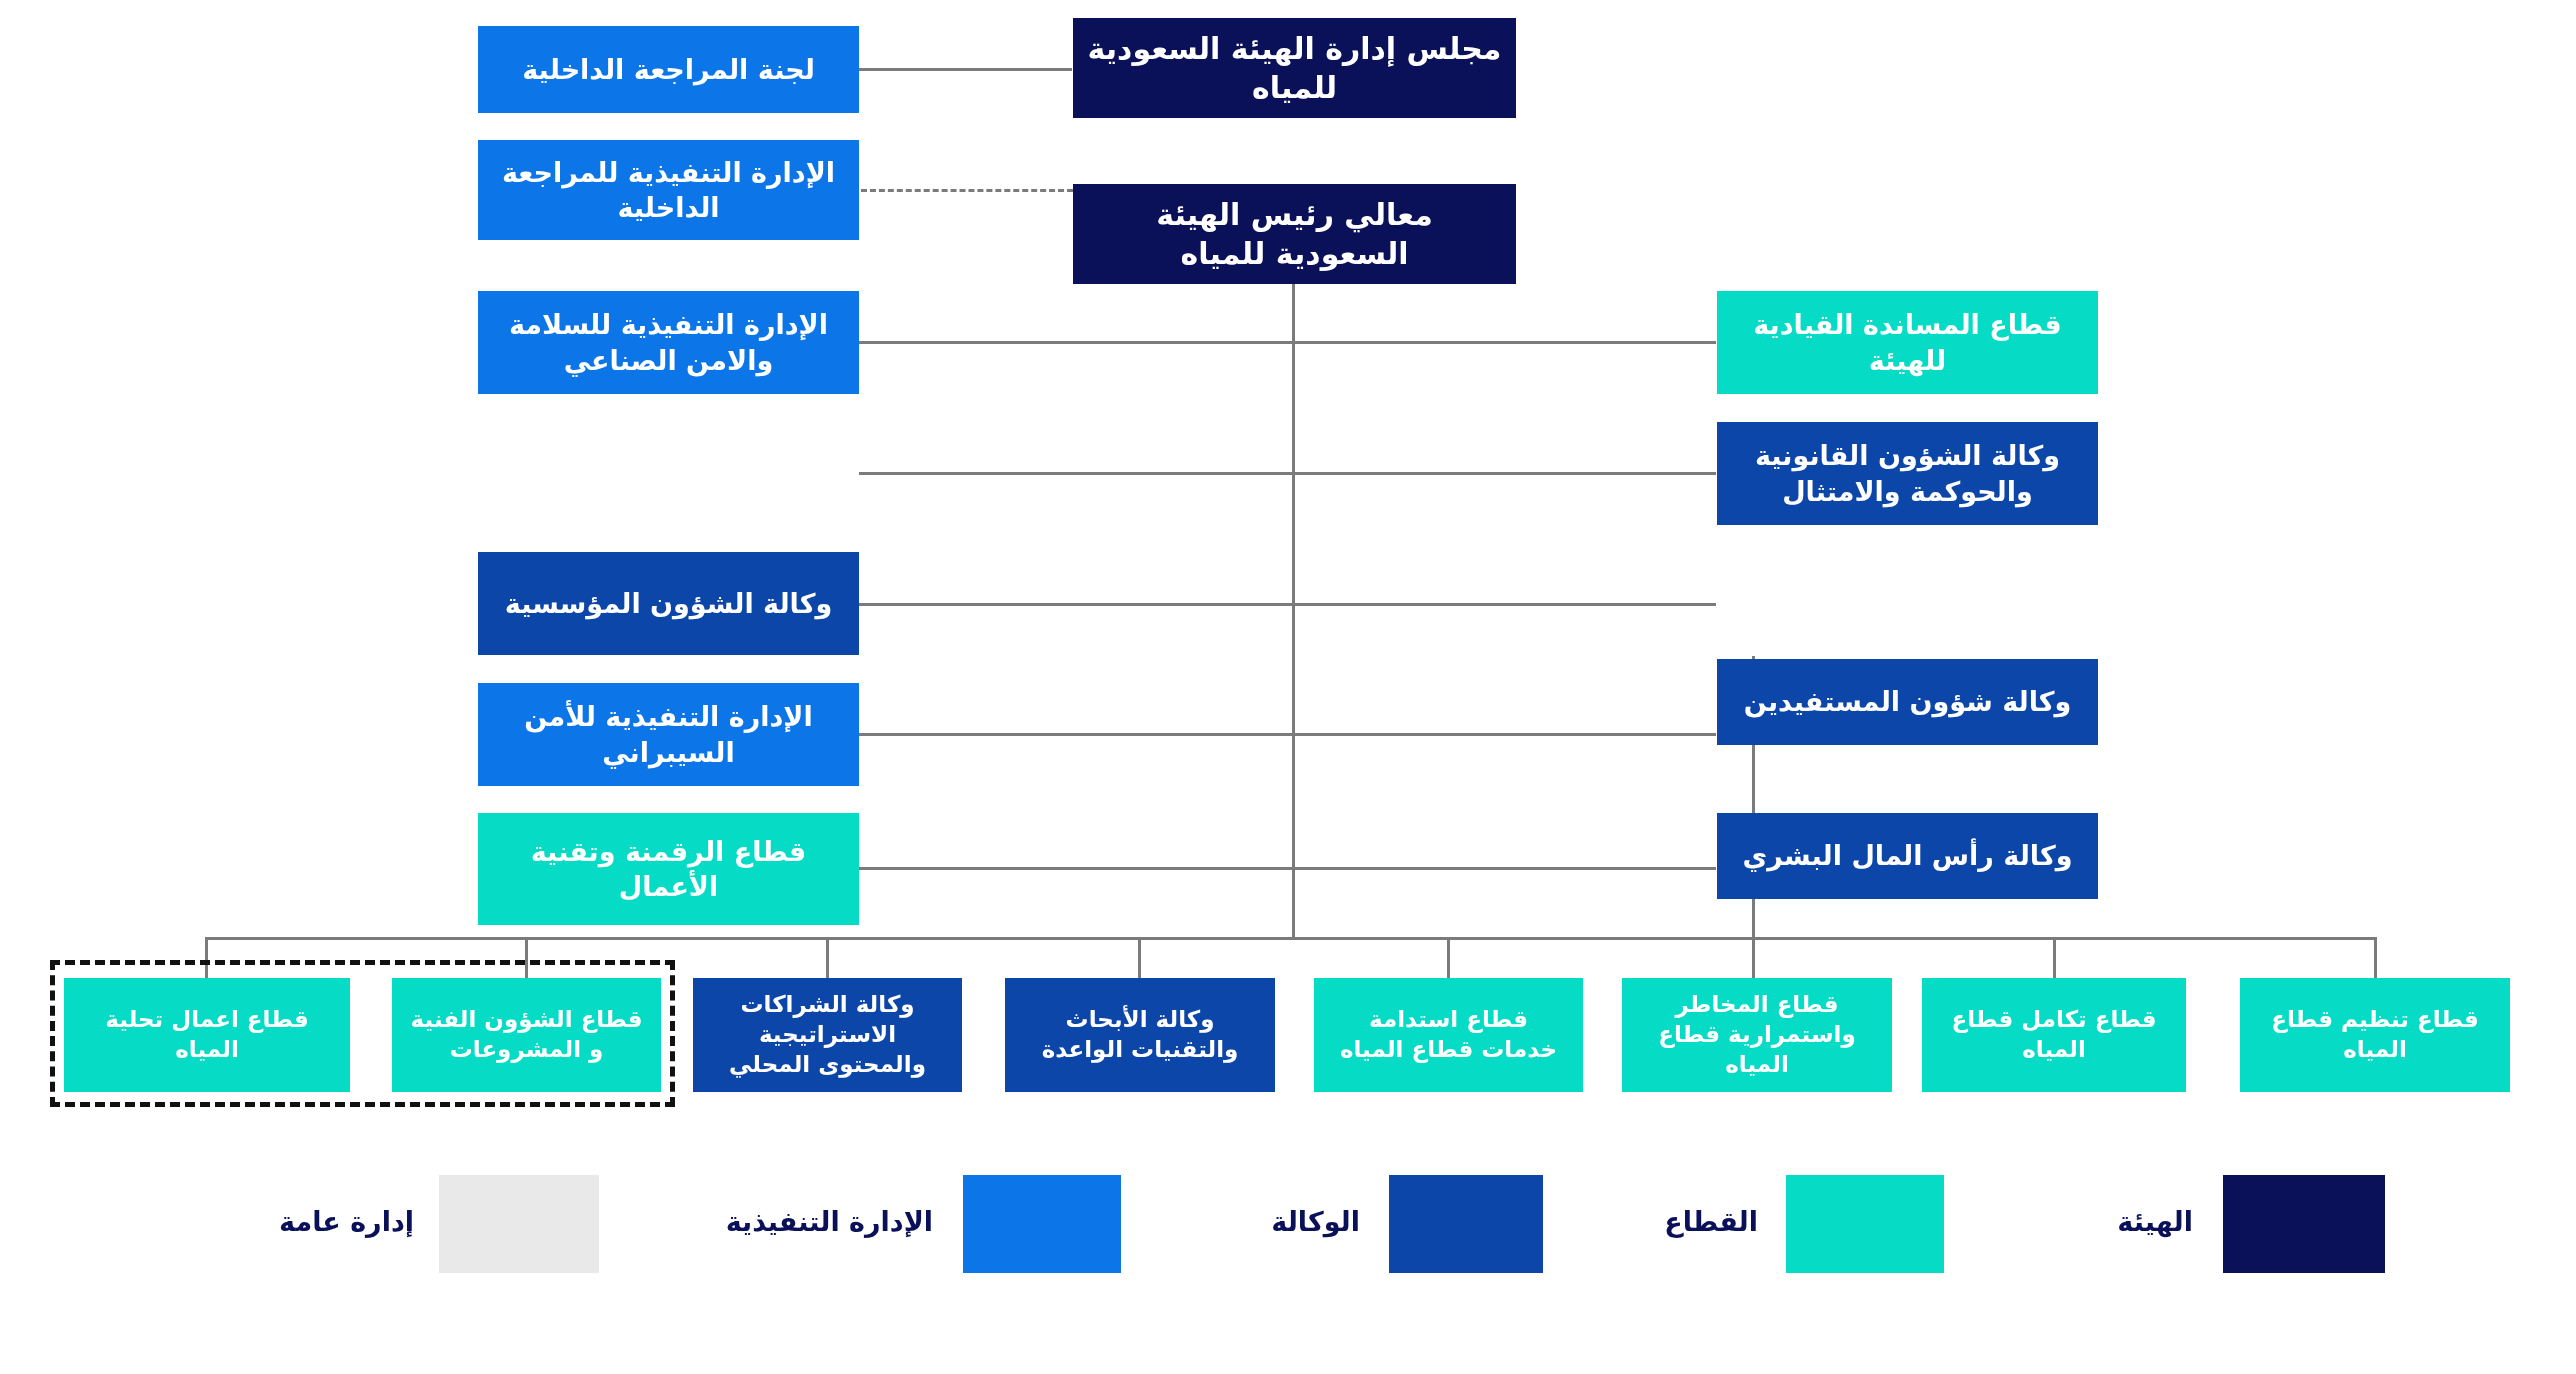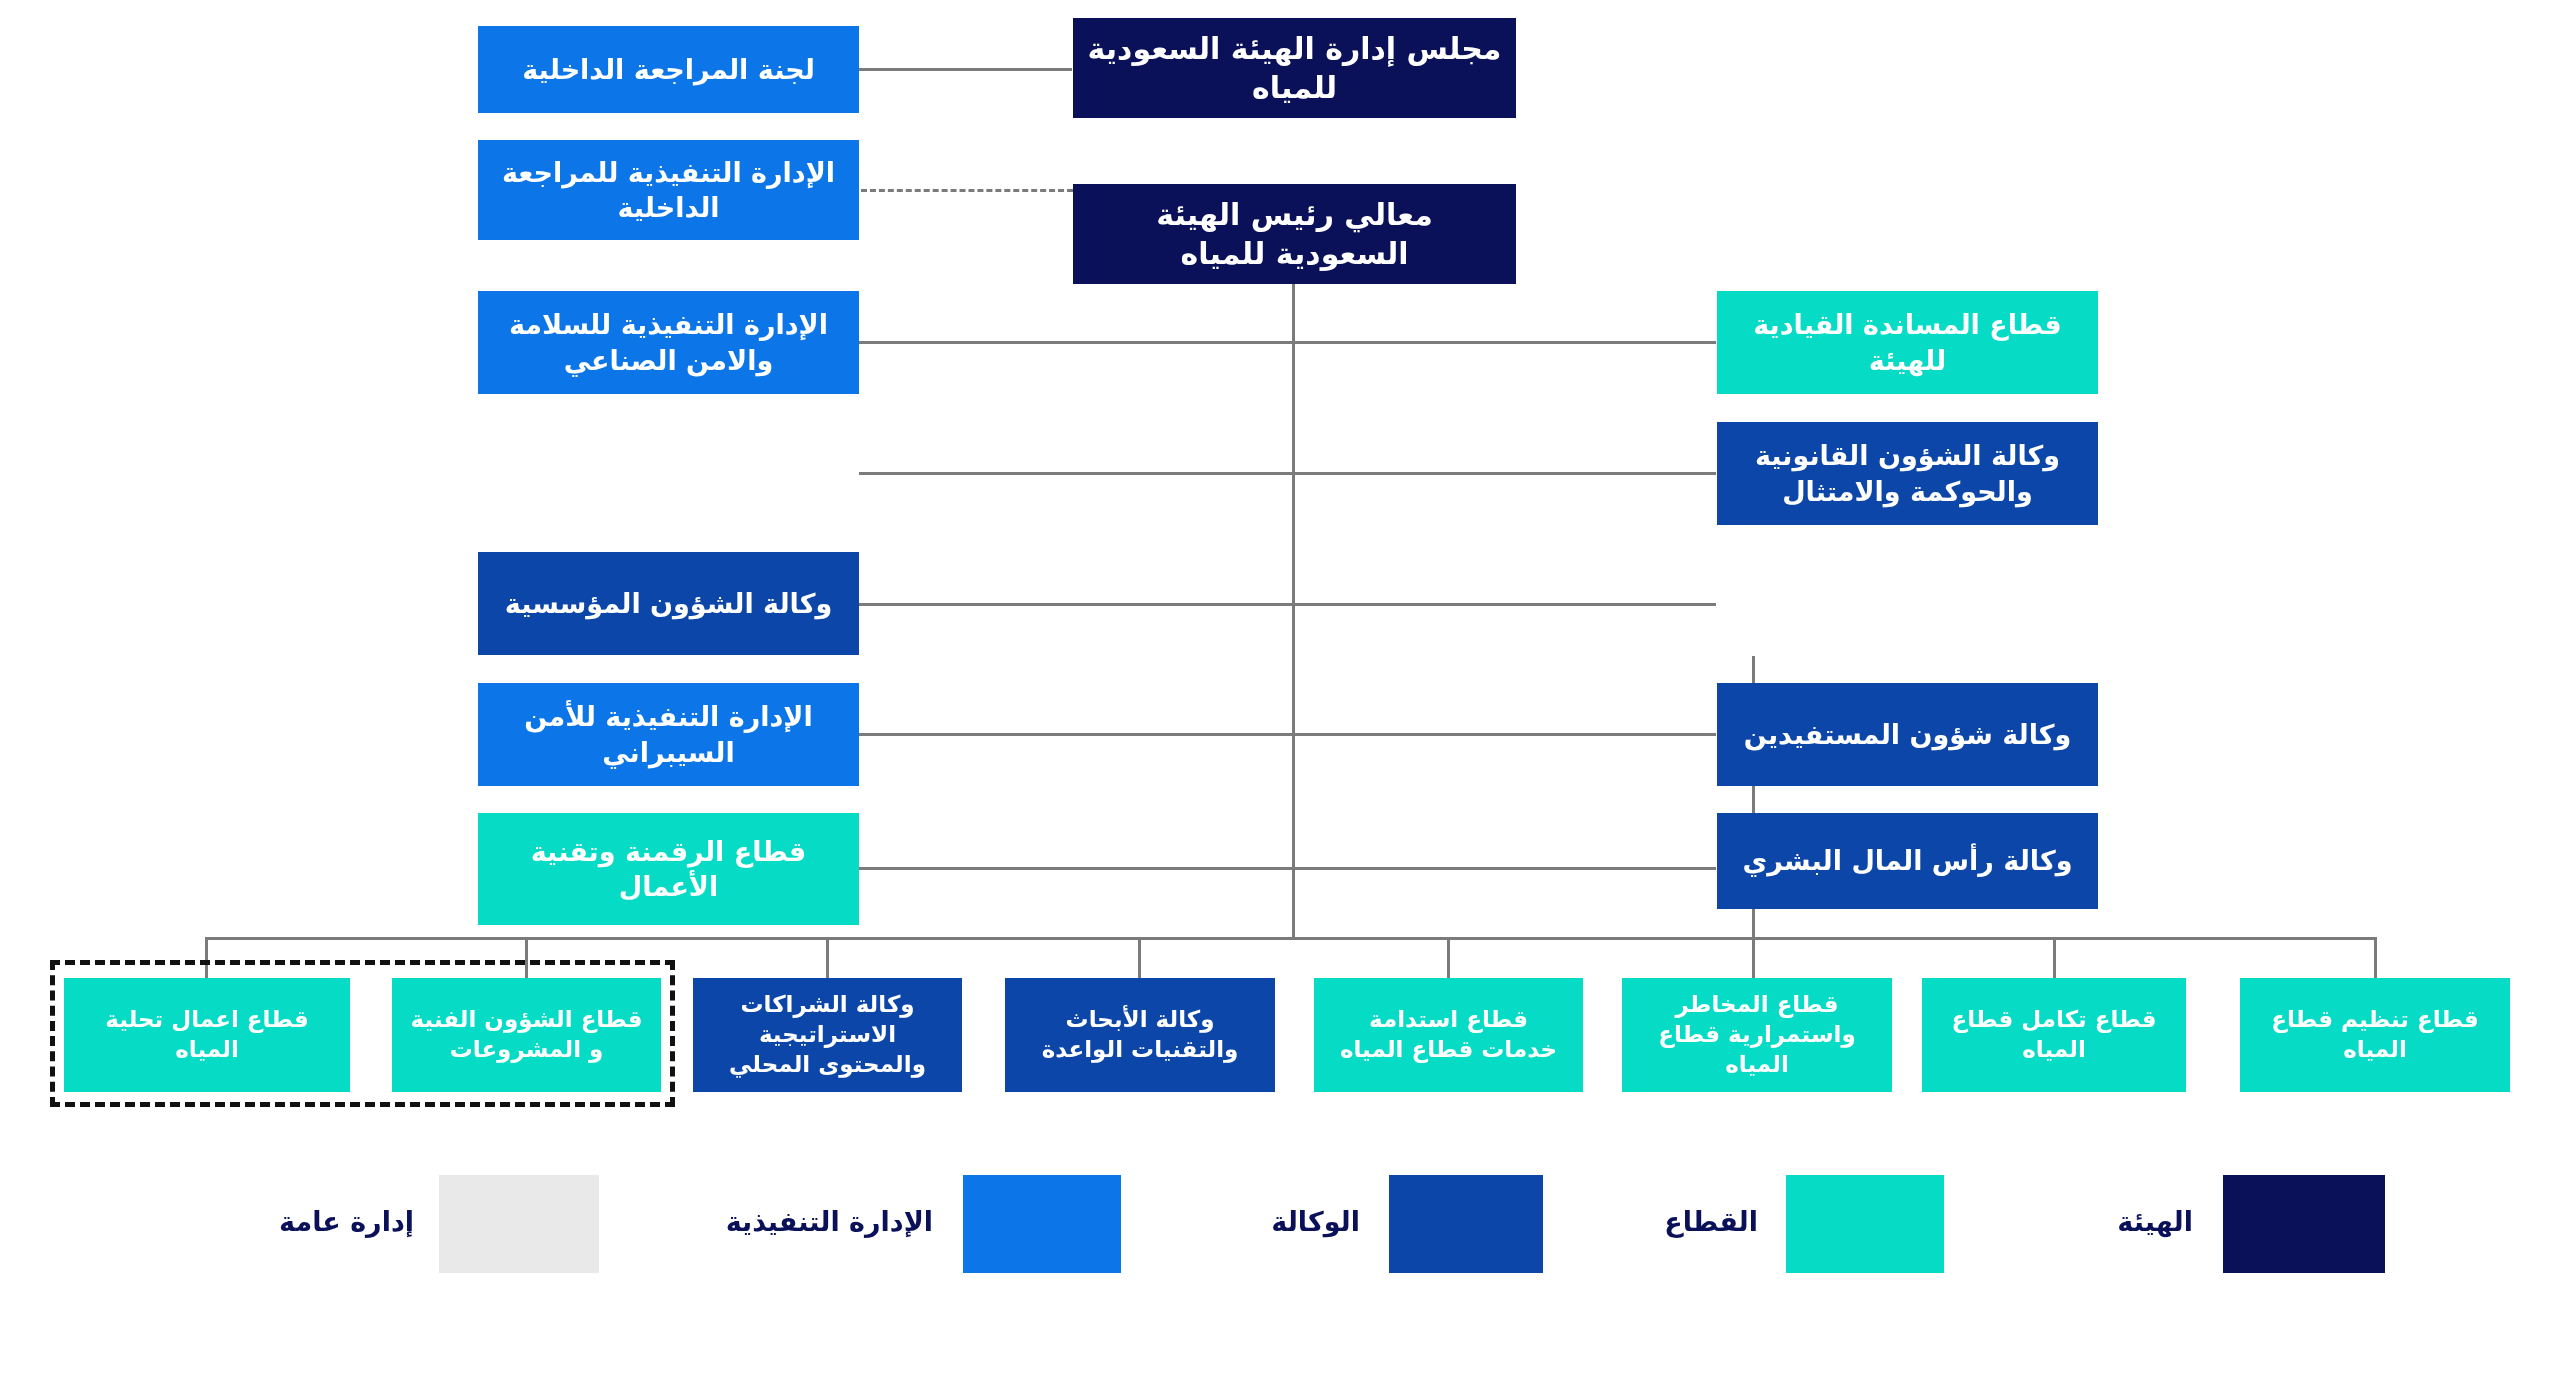--- a/index.html
+++ b/index.html
@@ -76,22 +76,22 @@
 
   <div class="box executive" style="left:478px;top:26px;width:381px;height:87px;">لجنة المراجعة الداخلية</div>
   <div class="box executive" style="left:478px;top:140px;width:381px;height:100px;">الإدارة التنفيذية للمراجعة الداخلية</div>
   <div class="box executive" style="left:478px;top:291px;width:381px;height:103px;">الإدارة التنفيذية للسلامة والامن الصناعي</div>
   <div class="box agency" style="left:478px;top:552px;width:381px;height:103px;">وكالة الشؤون المؤسسية</div>
   <div class="box executive" style="left:478px;top:683px;width:381px;height:103px;">الإدارة التنفيذية للأمن السيبراني</div>
   <div class="box sector" style="left:478px;top:813px;width:381px;height:112px;">قطاع الرقمنة وتقنية الأعمال</div>
 
   <div class="box sector" style="left:1717px;top:291px;width:381px;height:103px;">قطاع المساندة القيادية للهيئة</div>
   <div class="box agency" style="left:1717px;top:422px;width:381px;height:103px;">وكالة الشؤون القانونية والحوكمة والامتثال</div>
-  <div class="box agency" style="left:1717px;top:683px;width:381px;height:103px;">وكالة شؤون المستفيدين</div>
-  <div class="box agency" style="left:1717px;top:813px;width:381px;height:96px;">وكالة رأس المال البشري</div>
+  <div class="box agency" style="left:1717px;top:659px;width:381px;height:86px;">وكالة شؤون المستفيدين</div>
+  <div class="box agency" style="left:1717px;top:813px;width:381px;height:86px;">وكالة رأس المال البشري</div>
 
   <div class="box sector small" style="left:64px;top:978px;width:286px;height:114px;">قطاع اعمال تحلية المياه</div>
   <div class="box sector small" style="left:392px;top:978px;width:269px;height:114px;">قطاع الشؤون الفنية و المشروعات</div>
   <div class="box agency small" style="left:693px;top:978px;width:269px;height:114px;">وكالة الشراكات الاستراتيجية والمحتوى المحلي</div>
   <div class="box agency small" style="left:1005px;top:978px;width:270px;height:114px;">وكالة الأبحاث والتقنيات الواعدة</div>
   <div class="box sector small" style="left:1314px;top:978px;width:269px;height:114px;">قطاع استدامة خدمات قطاع المياه</div>
   <div class="box sector small" style="left:1622px;top:978px;width:270px;height:114px;">قطاع المخاطر واستمرارية قطاع المياه</div>
   <div class="box sector small" style="left:1922px;top:978px;width:264px;height:114px;">قطاع تكامل قطاع المياه</div>
   <div class="box sector small" style="left:2240px;top:978px;width:270px;height:114px;">قطاع تنظيم قطاع المياه</div>
 

